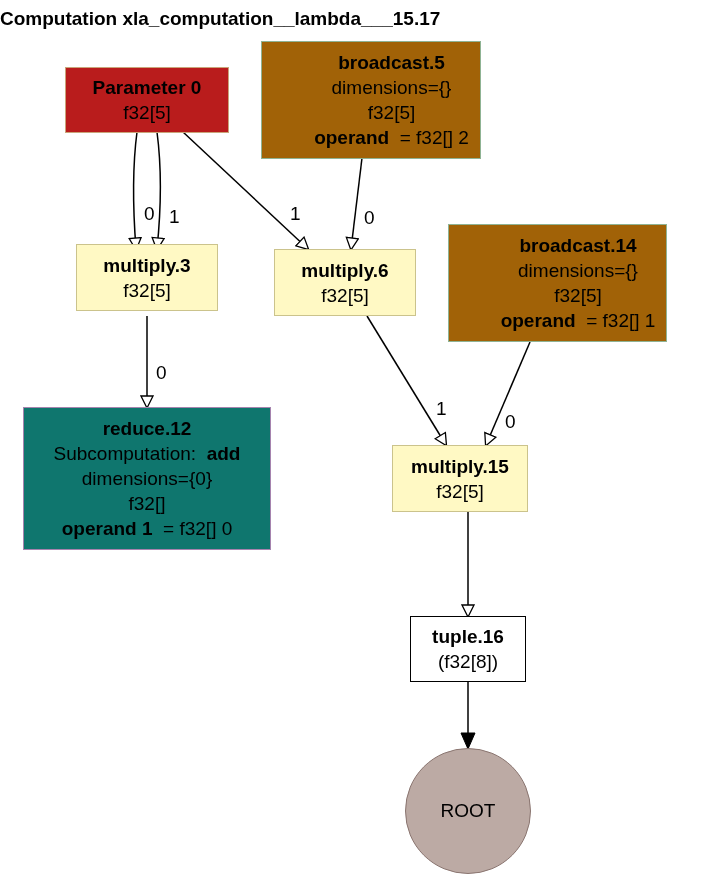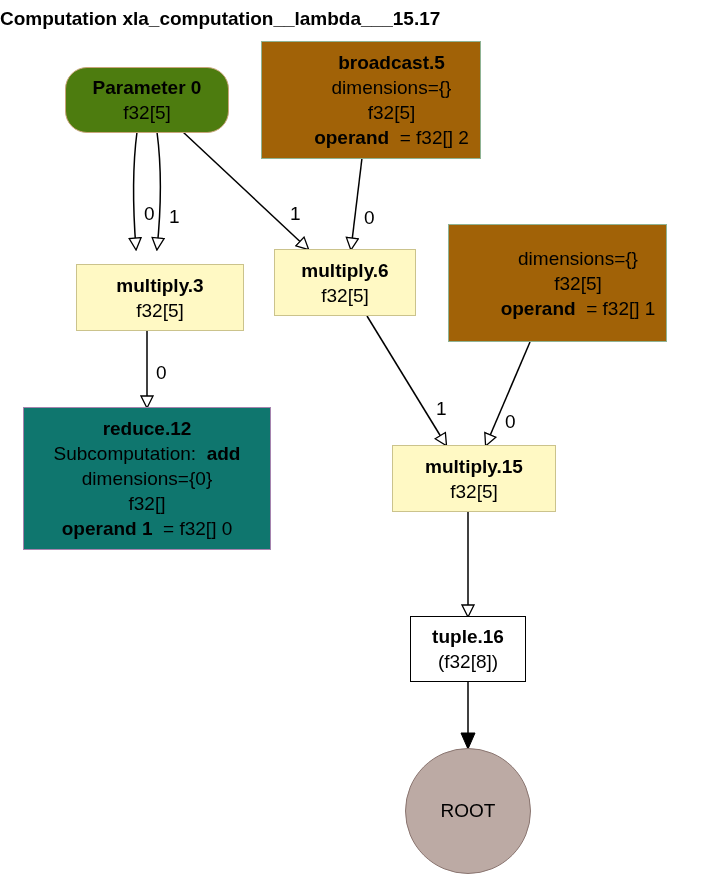--- a/index.html
+++ b/index.html
@@ -1,20 +1,20 @@
 <!DOCTYPE html>
 <html><head>
 <meta charset="utf-8">
 <style>
   html,body{margin:0;padding:0;background:#ffffff;}
   body{width:725px;height:894px;position:relative;overflow:hidden;font-family:"Liberation Sans",sans-serif;color:#000;}
   #title{position:absolute;left:0;top:8px;width:640px;font-weight:bold;font-size:19px;}
   .node{position:absolute;box-sizing:border-box;border:1.5px solid;text-align:center;font-size:19px;line-height:25px;display:flex;flex-direction:column;justify-content:center;}
   .node .b{font-weight:bold;}
-  .param{background:#4d7c0f;border-color:#c9a57a;border-radius:22px;}
+  .param{background:#b91c1c;border-color:#c9a57a;}
   .bcast{background:#a16207;border-color:#8fb394;padding-left:41px;}
   .mul{background:#fff9c4;border-color:#cbc38c;}
   .red{background:#0f766e;border-color:#a583ae;}
   .tup{background:#ffffff;border-color:#000;}
   .root{position:absolute;box-sizing:border-box;border:1.5px solid #8a7570;background:#bcaaa4;border-radius:50%;display:flex;align-items:center;justify-content:center;font-size:19px;}
   svg{position:absolute;left:0;top:0;}
   .elab{position:absolute;font-size:19px;}
 </style>
 </head>
 <body>
@@ -54,45 +54,46 @@
   <div>f32[5]</div>
 </div>
 
 <div class="node bcast" style="left:261px;top:41px;width:220px;height:118px;">
   <div class="b">broadcast.5</div>
   <div>dimensions={}</div>
   <div>f32[5]</div>
   <div><span class="b">operand</span>&nbsp; <span>= f32[] 2</span></div>
 </div>
 
-<div class="node mul" style="left:76px;top:264px;width:168px;height:67px;">
+<div class="node mul" style="left:76px;top:244px;width:142px;height:67px;">
   <div class="b">multiply.3</div>
   <div>f32[5]</div>
 </div>
 
 <div class="node mul" style="left:274px;top:249px;width:142px;height:67px;">
   <div class="b">multiply.6</div>
   <div>f32[5]</div>
 </div>
 
 <div class="node bcast" style="left:448px;top:224px;width:219px;height:118px;">
+  <div class="b">broadcast.14</div>
   <div>dimensions={}</div>
   <div>f32[5]</div>
   <div><span class="b">operand</span>&nbsp; <span>= f32[] 1</span></div>
 </div>
 
 <div class="node red" style="left:23px;top:407px;width:248px;height:143px;">
   <div class="b">reduce.12</div>
   <div><span>Subcomputation:</span>&nbsp; <span class="b">add</span></div>
   <div>dimensions={0}</div>
   <div>f32[]</div>
   <div><span class="b">operand 1</span>&nbsp; <span>= f32[] 0</span></div>
 </div>
 
-<div class="node mul" style="left:392px;top:445px;width:164px;height:67px;">
+<div class="node mul" style="left:392px;top:445px;width:136px;height:67px;">
   <div class="b">multiply.15</div>
   <div>f32[5]</div>
 </div>
 
 <div class="node tup" style="left:410px;top:616px;width:116px;height:66px;">
   <div class="b">tuple.16</div>
   <div>(f32[8])</div>
 </div>
 
 <div class="root" style="left:405px;top:748px;width:126px;height:126px;">

